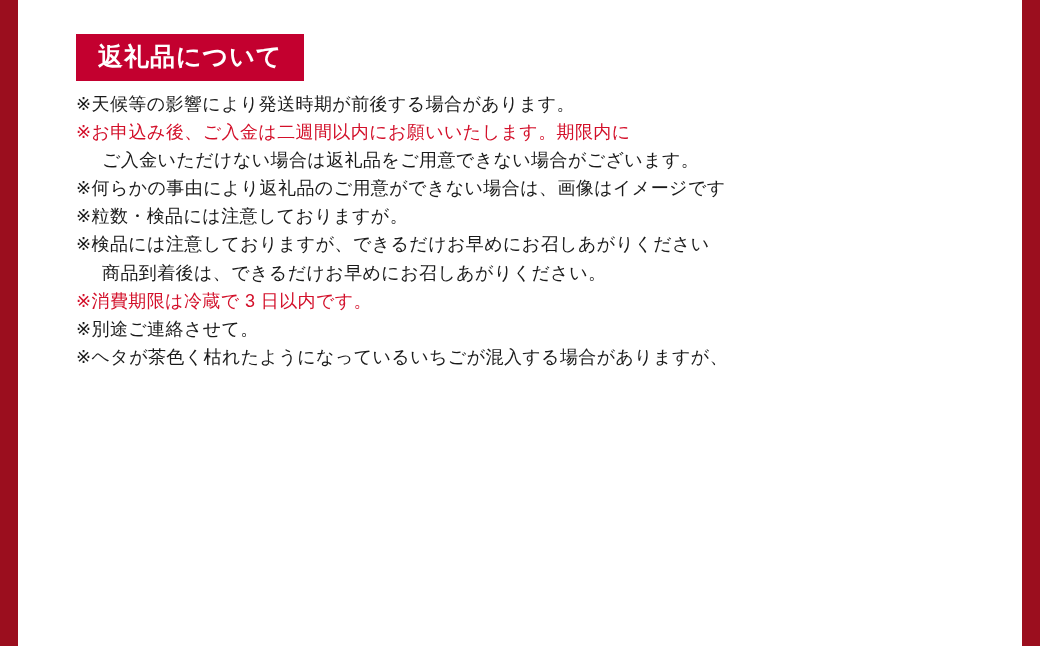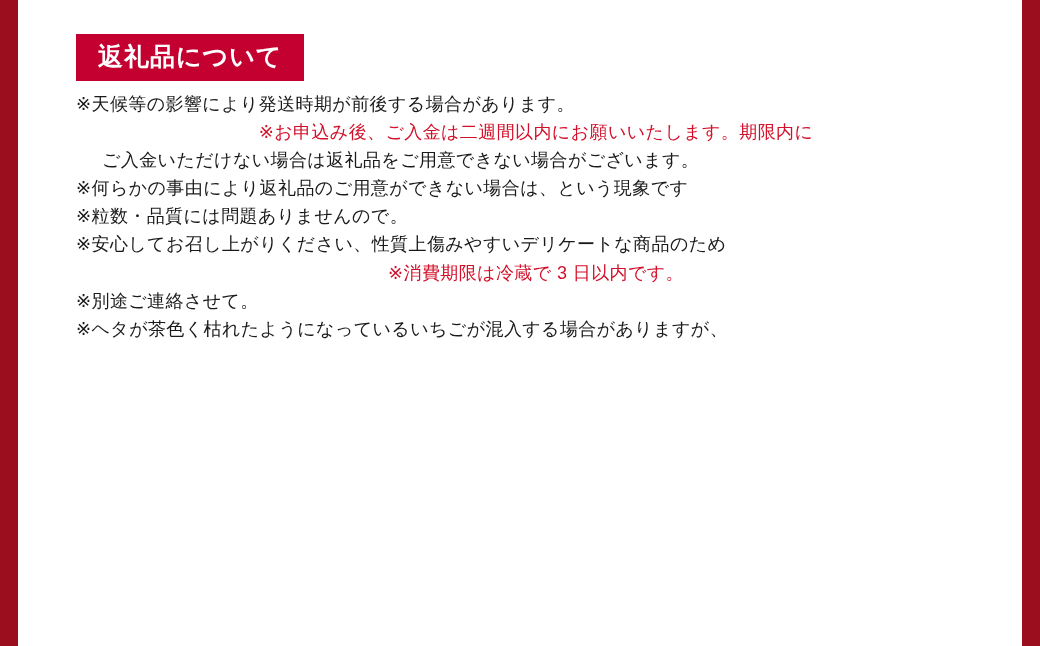--- a/index.html
+++ b/index.html
@@ -61,21 +61,20 @@
   .note {
     font-size: 18px;
     line-height: 1.45;
     color: #1a1a1a;
     letter-spacing: 0.4px;
     margin: 0 0 2px 0;
     white-space: pre-wrap;
   }
   .note.red {
     color: #d3102a;
-    text-align: center;
   }
   .note.indent {
     padding-left: 26px;
   }
 </style>
 </head>
 <body>
 
 <div class="page">
 
@@ -83,22 +82,23 @@
   <div class="edge-bar right"></div>
 
   <div class="content">
 
     <div class="heading-badge">返礼品について</div>
 
     <div class="notes">
       <p class="note">※天候等の影響により発送時期が前後する場合があります。</p>
       <p class="note red">※お申込み後、ご入金は二週間以内にお願いいたします。期限内に</p>
       <p class="note indent">ご入金いただけない場合は返礼品をご用意できない場合がございます。</p>
-      <p class="note">※何らかの事由により返礼品のご用意ができない場合は、という現象です</p>
-      <p class="note">※粒数・品質には問題ありませんので。</p>
-      <p class="note">※安心してお召し上がりください、性質上傷みやすいデリケートな商品のため</p>
+      <p class="note">※何らかの事由により返礼品のご用意ができない場合は、画像はイメージです</p>
+      <p class="note">※粒数・検品には注意しておりますが。</p>
+      <p class="note">※検品には注意しておりますが、できるだけお早めにお召しあがりください</p>
+      <p class="note indent">商品到着後は、できるだけお早めにお召しあがりください。</p>
       <p class="note red">※消費期限は冷蔵で 3 日以内です。</p>
       <p class="note">※別途ご連絡させて。</p>
       <p class="note">※ヘタが茶色く枯れたようになっているいちごが混入する場合がありますが、</p>
     </div>
 
   </div>
 </div>
 
 </body></html>

